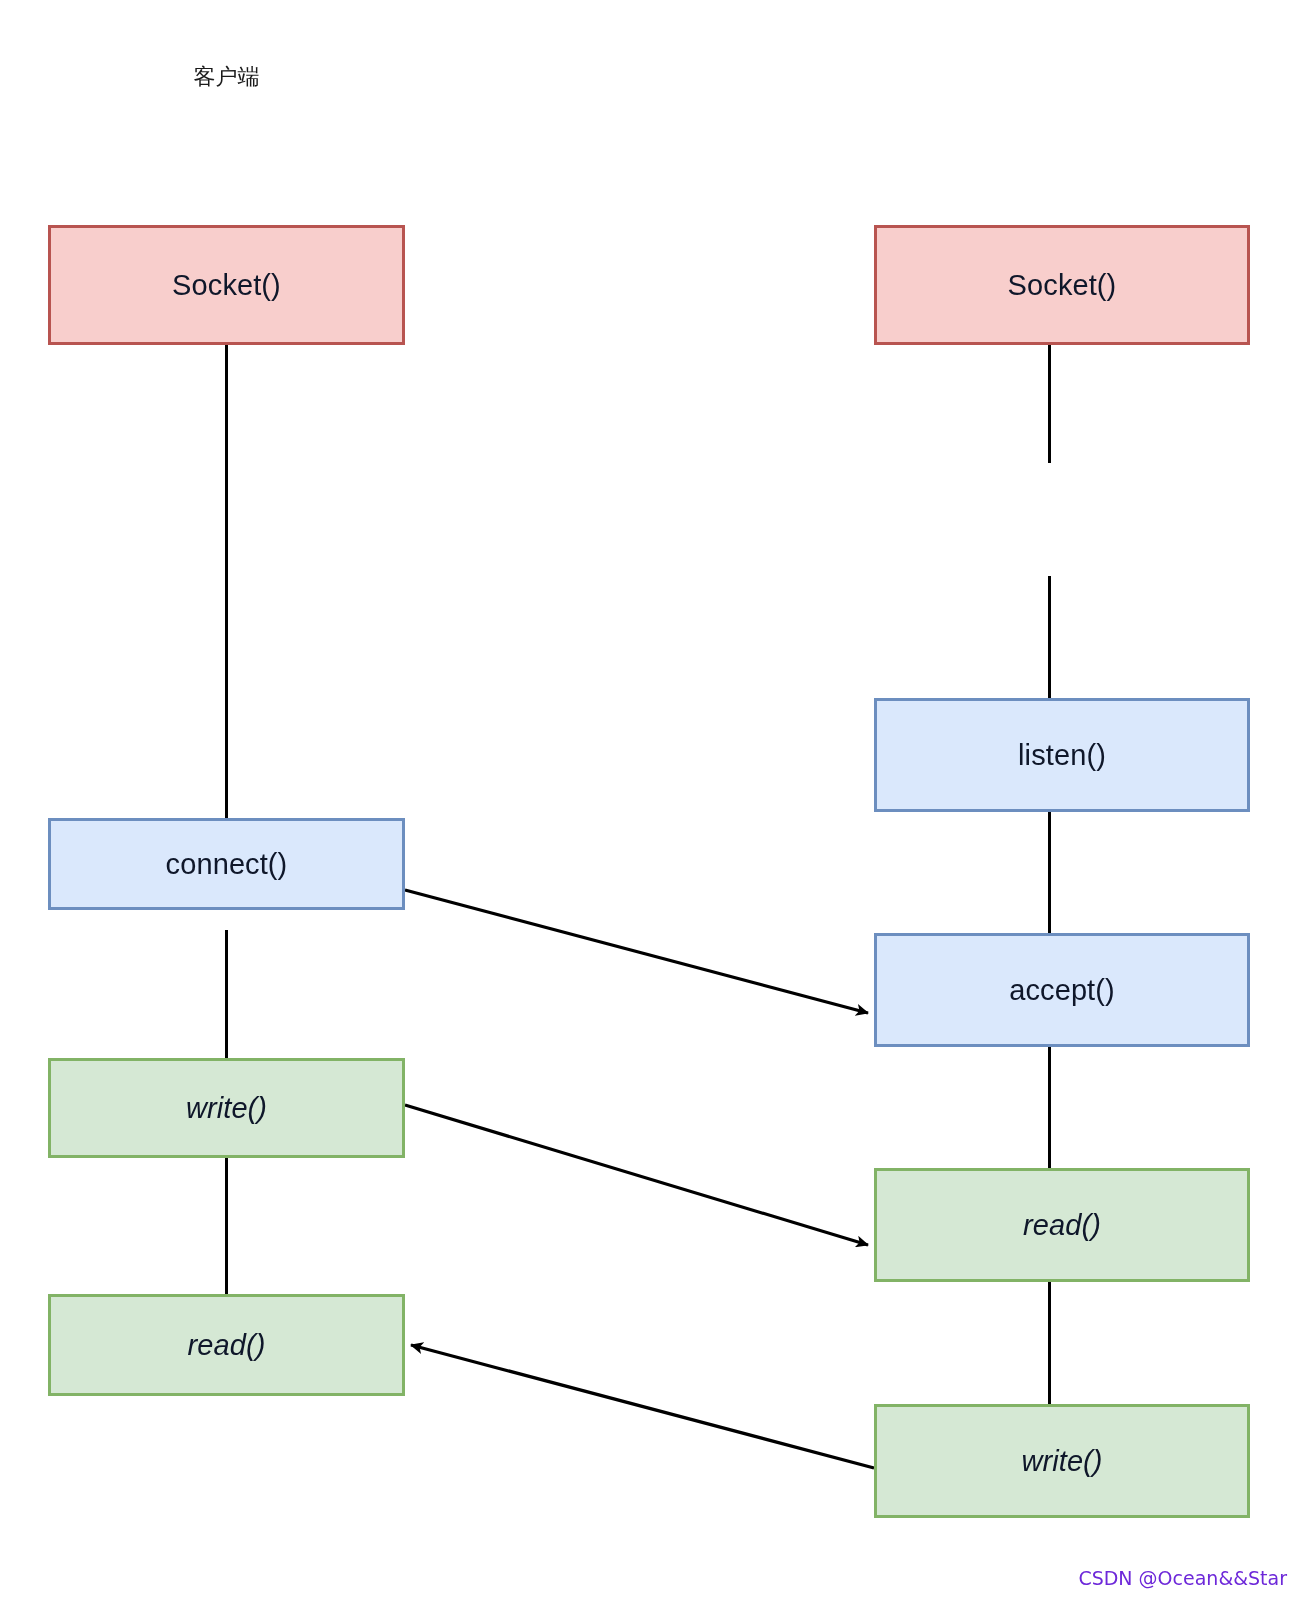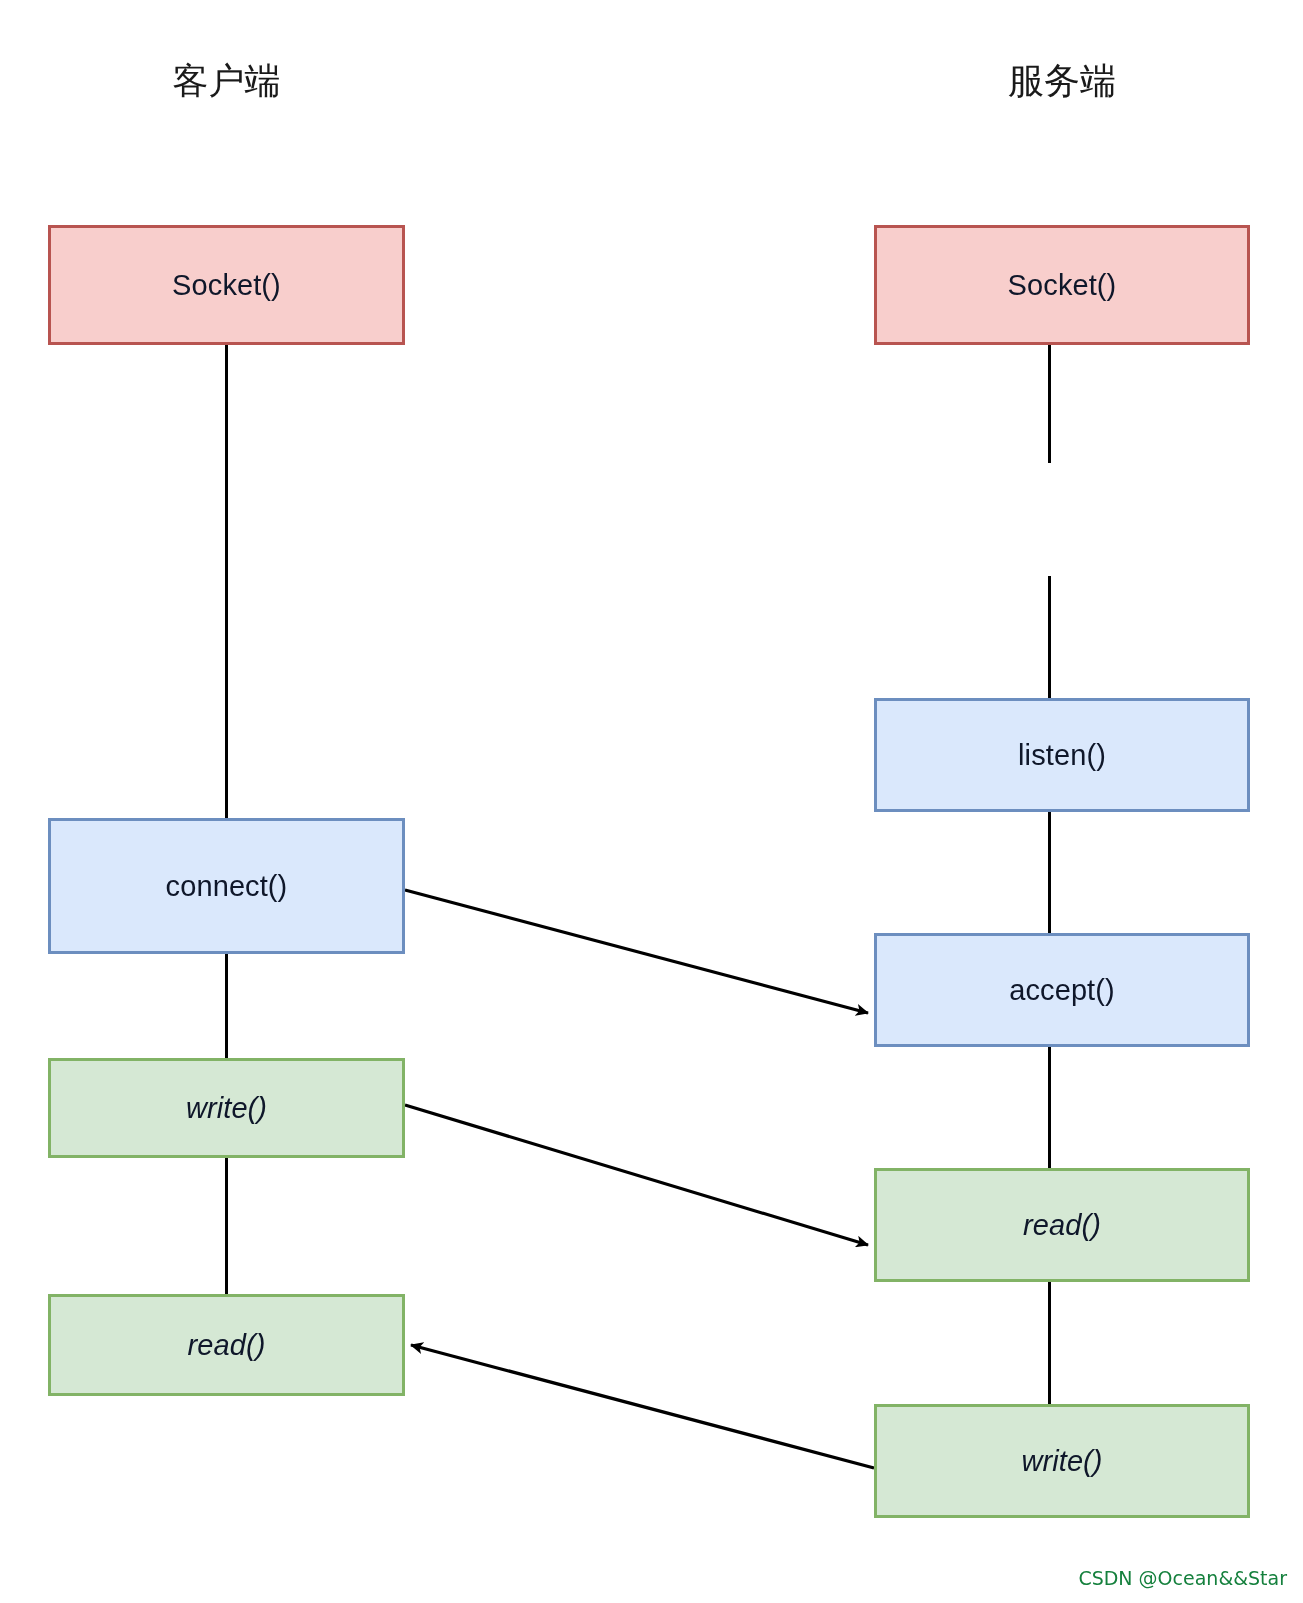--- a/index.html
+++ b/index.html
@@ -13,26 +13,26 @@
   }
   #canvas {
     position: relative;
     width: 1303px;
     height: 1603px;
     background: #ffffff;
     overflow: hidden;
   }
   .col-header {
     position: absolute;
-    font-size: 36px;
+    font-size: 22px;
     line-height: 1;
     color: #1a1a1a;
     text-align: center;
     white-space: nowrap;
-    font-family: Liberation Mono, monospace;
+    font-family: Liberation Sans, sans-serif;
   }
   #header-client  { left: 48px;  top: 66px; width: 357px; }
   #header-server  { left: 874px; top: 66px; width: 376px; }
 
   .node {
     position: absolute;
     box-sizing: border-box;
     border-width: 3px;
     border-style: solid;
     display: flex;
@@ -46,21 +46,21 @@
   .node.pink  { background: #f8cecc; border-color: #b85450; }
   .node.blue  { background: #dae8fc; border-color: #6c8ebf; }
   .node.green { background: #d5e8d4; border-color: #82b366; font-style: italic; }
 
   
   .col-left  { left: 48px;  width: 357px; }
   
   .col-right { left: 874px; width: 376px; }
 
   #n-c-socket   { top: 225px;  height: 120px; }
-  #n-c-connect  { top: 818px;  height: 136px; }
+  #n-c-connect  { top: 818px;  height: 92px; }
   #n-c-write    { top: 1058px; height: 100px; }
   #n-c-read     { top: 1294px; height: 102px; }
 
   #n-s-socket   { top: 225px;  height: 120px; }
   #n-s-bind     { top: 463px;  height: 113px; }
   #n-s-listen   { top: 698px;  height: 114px; }
   #n-s-accept   { top: 933px;  height: 114px; justify-content: center; }
   #n-s-read     { top: 1168px; height: 114px; }
   #n-s-write    { top: 1404px; height: 114px; }
 
@@ -75,32 +75,31 @@
     top: 0;
     width: 1303px;
     height: 1603px;
     pointer-events: none;
   }
   .watermark {
     position: absolute;
     right: 16px;
     bottom: 14px;
     font-size: 19px;
-    color: #15803d;
+    color: #6d28d9;
     white-space: nowrap;
     font-family: "DejaVu Sans", "Liberation Sans", sans-serif;
   }
 </style>
 </head>
 <body>
 
 <div id="canvas">
 
   <div class="col-header" id="header-client">客户端</div>
-  <div class="col-header" id="header-server">服务端</div>
 
   <div class="vline" style="left:225px; top:345px; height:473px;"></div>
   <div class="vline" style="left:225px; top:930px; height:128px;"></div>
   <div class="vline" style="left:225px; top:1158px; height:136px;"></div>
 
   <div class="vline" style="left:1048px; top:345px; height:118px;"></div>
   <div class="vline" style="left:1048px; top:576px; height:122px;"></div>
   <div class="vline" style="left:1048px; top:812px; height:121px;"></div>
   <div class="vline" style="left:1048px; top:1047px; height:121px;"></div>
   <div class="vline" style="left:1048px; top:1282px; height:122px;"></div>

